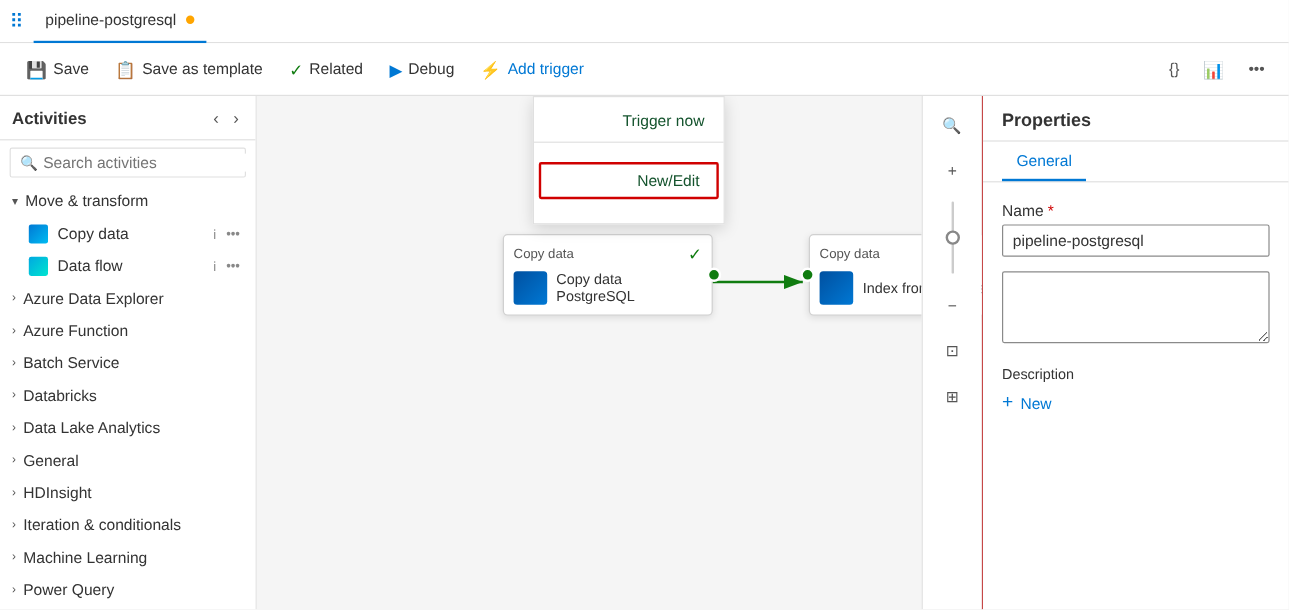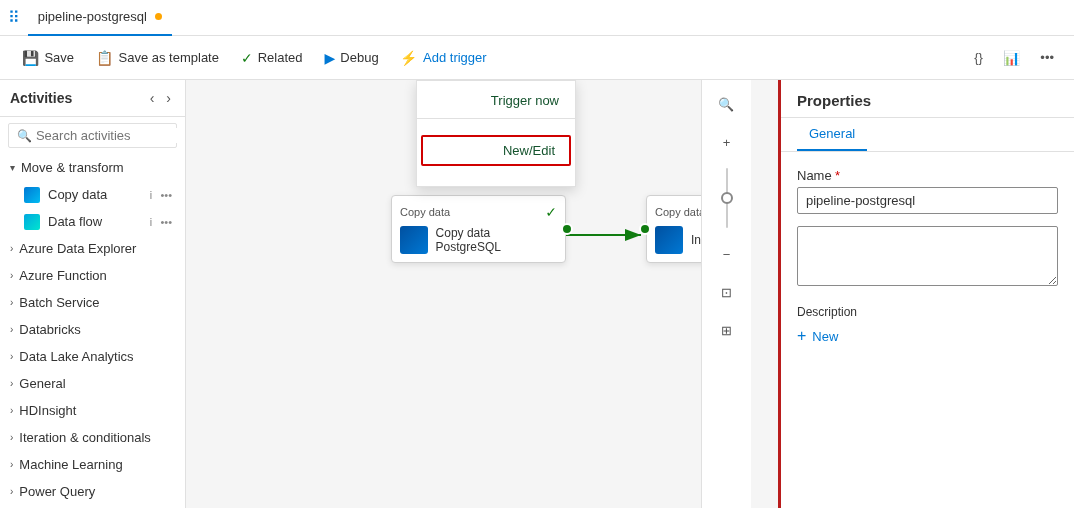--- a/index.html
+++ b/index.html
@@ -25,21 +25,21 @@
     }
     .add-trigger-btn { color: #0078d4; font-weight: 500; }
     .toolbar-right { margin-left: auto; display: flex; align-items: center; gap: 4px; }
     .toolbar-right-btn { display: flex; align-items: center; padding: 4px 8px; border: none; background: transparent; cursor: pointer; color: #555; font-size: 16px; border-radius: 2px; }
 
     
     .main { display: flex; flex: 1; overflow: hidden; }
 
     
     .sidebar {
-      width: 186px; background: #fff; border-right: 1px solid #e0e0e0;
+      width: 214px; background: #fff; border-right: 1px solid #e0e0e0;
       display: flex; flex-direction: column; overflow: hidden;
     }
     .sidebar-header {
       display: flex; align-items: center; justify-content: space-between;
       padding: 8px 10px; border-bottom: 1px solid #e0e0e0;
     }
     .sidebar-title { font-size: 14px; font-weight: 600; color: #333; }
     .sidebar-controls { display: flex; gap: 4px; }
     .sidebar-ctrl-btn { border: none; background: transparent; cursor: pointer; color: #555; font-size: 14px; padding: 2px 4px; }
     .search-box {
@@ -127,22 +127,22 @@
     }
     .bottom-tab {
       padding: 8px 12px; cursor: pointer; color: #555; font-size: 13px; border: none;
       background: transparent; border-bottom: 2px solid transparent;
     }
     .bottom-tab.active { color: #0078d4; border-bottom: 2px solid #0078d4; }
     .bottom-panel-close { margin-left: auto; border: none; background: transparent; cursor: pointer; color: #555; font-size: 16px; }
 
     
     .properties-panel {
-      width: 296px; background: #fff; border-left: 3px solid #b91c1c;
-      display: flex; flex-direction: column; overflow: hidden; margin-left: 27px;
+      width: 256px; background: #fff; border-left: 1px solid #b91c1c;
+      display: flex; flex-direction: column; overflow: hidden;
     }
     .properties-header {
       padding: 12px 16px 8px; border-bottom: 1px solid #e0e0e0;
     }
     .properties-title { font-size: 15px; font-weight: 600; color: #333; }
     .properties-tabs { display: flex; gap: 0; padding: 0 16px; border-bottom: 1px solid #e0e0e0; }
     .prop-tab { padding: 8px 12px; cursor: pointer; color: #555; font-size: 13px; border-bottom: 2px solid transparent; }
     .prop-tab.active { color: #0078d4; border-bottom: 2px solid #0078d4; }
     .properties-body { padding: 16px; flex: 1; overflow-y: auto; }
     .field-label { font-size: 12px; color: #333; margin-bottom: 4px; }

